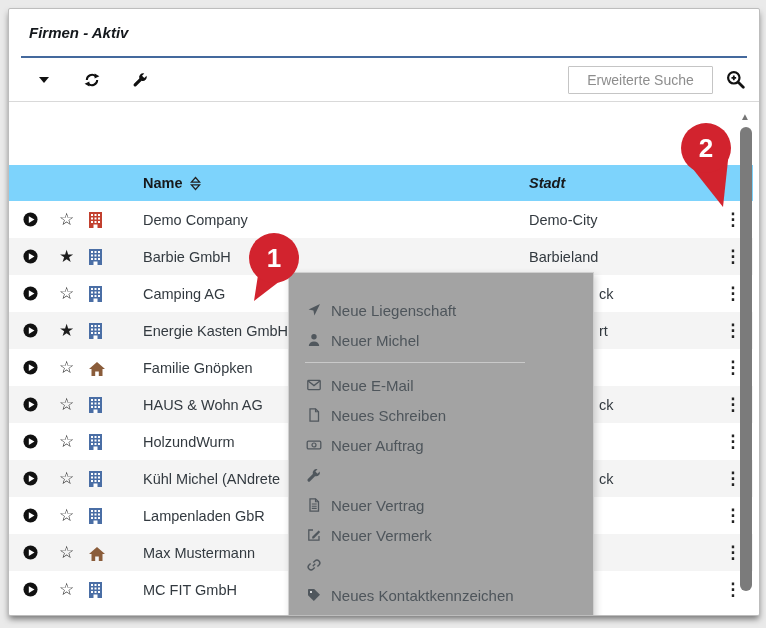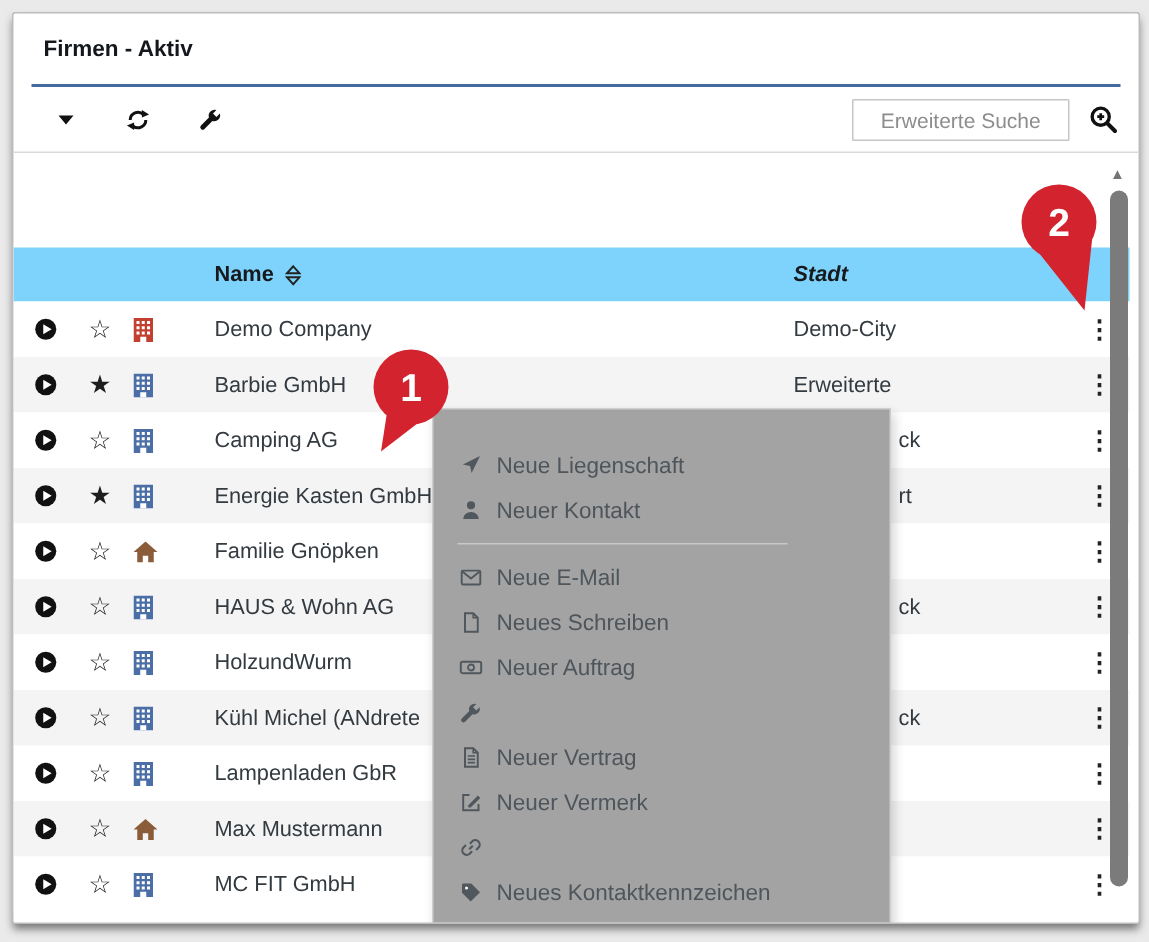--- a/index.html
+++ b/index.html
@@ -3,21 +3,21 @@
 <meta charset="utf-8">
 <style>
   html,body{margin:0;padding:0;width:766px;height:628px;overflow:hidden;
     background:#eaeaea;font-family:"Liberation Sans",sans-serif;}
   .panel{position:absolute;left:8px;top:8px;width:750px;height:606px;background:#fff;
     border:1px solid #bdbdbd;border-radius:2px;overflow:hidden;
     box-shadow:0 4px 6px -1px rgba(0,0,0,.5);}
   
   .titlebar{height:47px;margin:0 12px;border-bottom:2px solid #44699d;
     display:flex;align-items:center;}
-  .title{font-size:15px;font-weight:bold;color:#14181c;padding-left:8px;}
+  .title{font-size:15px;font-weight:bold;color:#14181c;padding-left:8px;font-style:italic;}
   
   .toolbar{height:43px;border-bottom:1px solid #d9d9d9;display:flex;align-items:center;
     padding:0 10px 0 26px;}
   .tbtn{display:inline-flex;align-items:center;justify-content:center;width:18px;height:18px;
     margin-right:30px;cursor:pointer;color:#111;}
   .caret{width:0;height:0;border-left:5px solid transparent;border-right:5px solid transparent;
     border-top:6px solid #111;}
   .search-wrap{margin-left:auto;display:flex;align-items:center;}
   .search-input{width:131px;height:26px;border:1px solid #c5c5c5;border-radius:1px;
     font-size:14px;color:#333;padding:0 6px;font-family:"Liberation Sans",sans-serif;outline:none;text-align:center;}
@@ -212,21 +212,21 @@
       <span class="cell-play">
           <svg width="15" height="15">
             <use href="#ic-play"></use>
           </svg>
         </span>
       <span class="star-cell" data-star="filled"></span>
       <span class="type-icon" data-icon="building-blue"><svg class="svgb" width="13" height="16">
             <use href="#ic-building"></use>
           </svg></span>
       <span class="cell-name">Barbie GmbH</span>
-      <span class="cell-stadt">Erweiterte</span>
+      <span class="cell-stadt">Barbieland</span>
       <span class="kebab">⋮</span>
     </div>
     <div class="row">
       <span class="cell-play">
           <svg width="15" height="15">
             <use href="#ic-play"></use>
           </svg>
         </span>
       <span class="star-cell" data-star="outline"></span>
       <span class="type-icon" data-icon="building-blue"><svg class="svgb" width="13" height="16">
@@ -359,21 +359,21 @@
     <div class="menu-item">
       <svg width="16" height="16">
           <use href="#ic-loc"></use>
         </svg>
       <span>Neue Liegenschaft</span>
     </div>
     <div class="menu-item">
       <svg width="16" height="16">
           <use href="#ic-user"></use>
         </svg>
-      <span>Neuer Kontakt</span>
+      <span>Neuer Michel</span>
     </div>
     <hr class="menu-divider">
     <div class="menu-item">
       <svg width="16" height="16">
           <use href="#ic-env"></use>
         </svg>
       <span>Neue E-Mail</span>
     </div>
     <div class="menu-item">
       <svg width="16" height="16">

